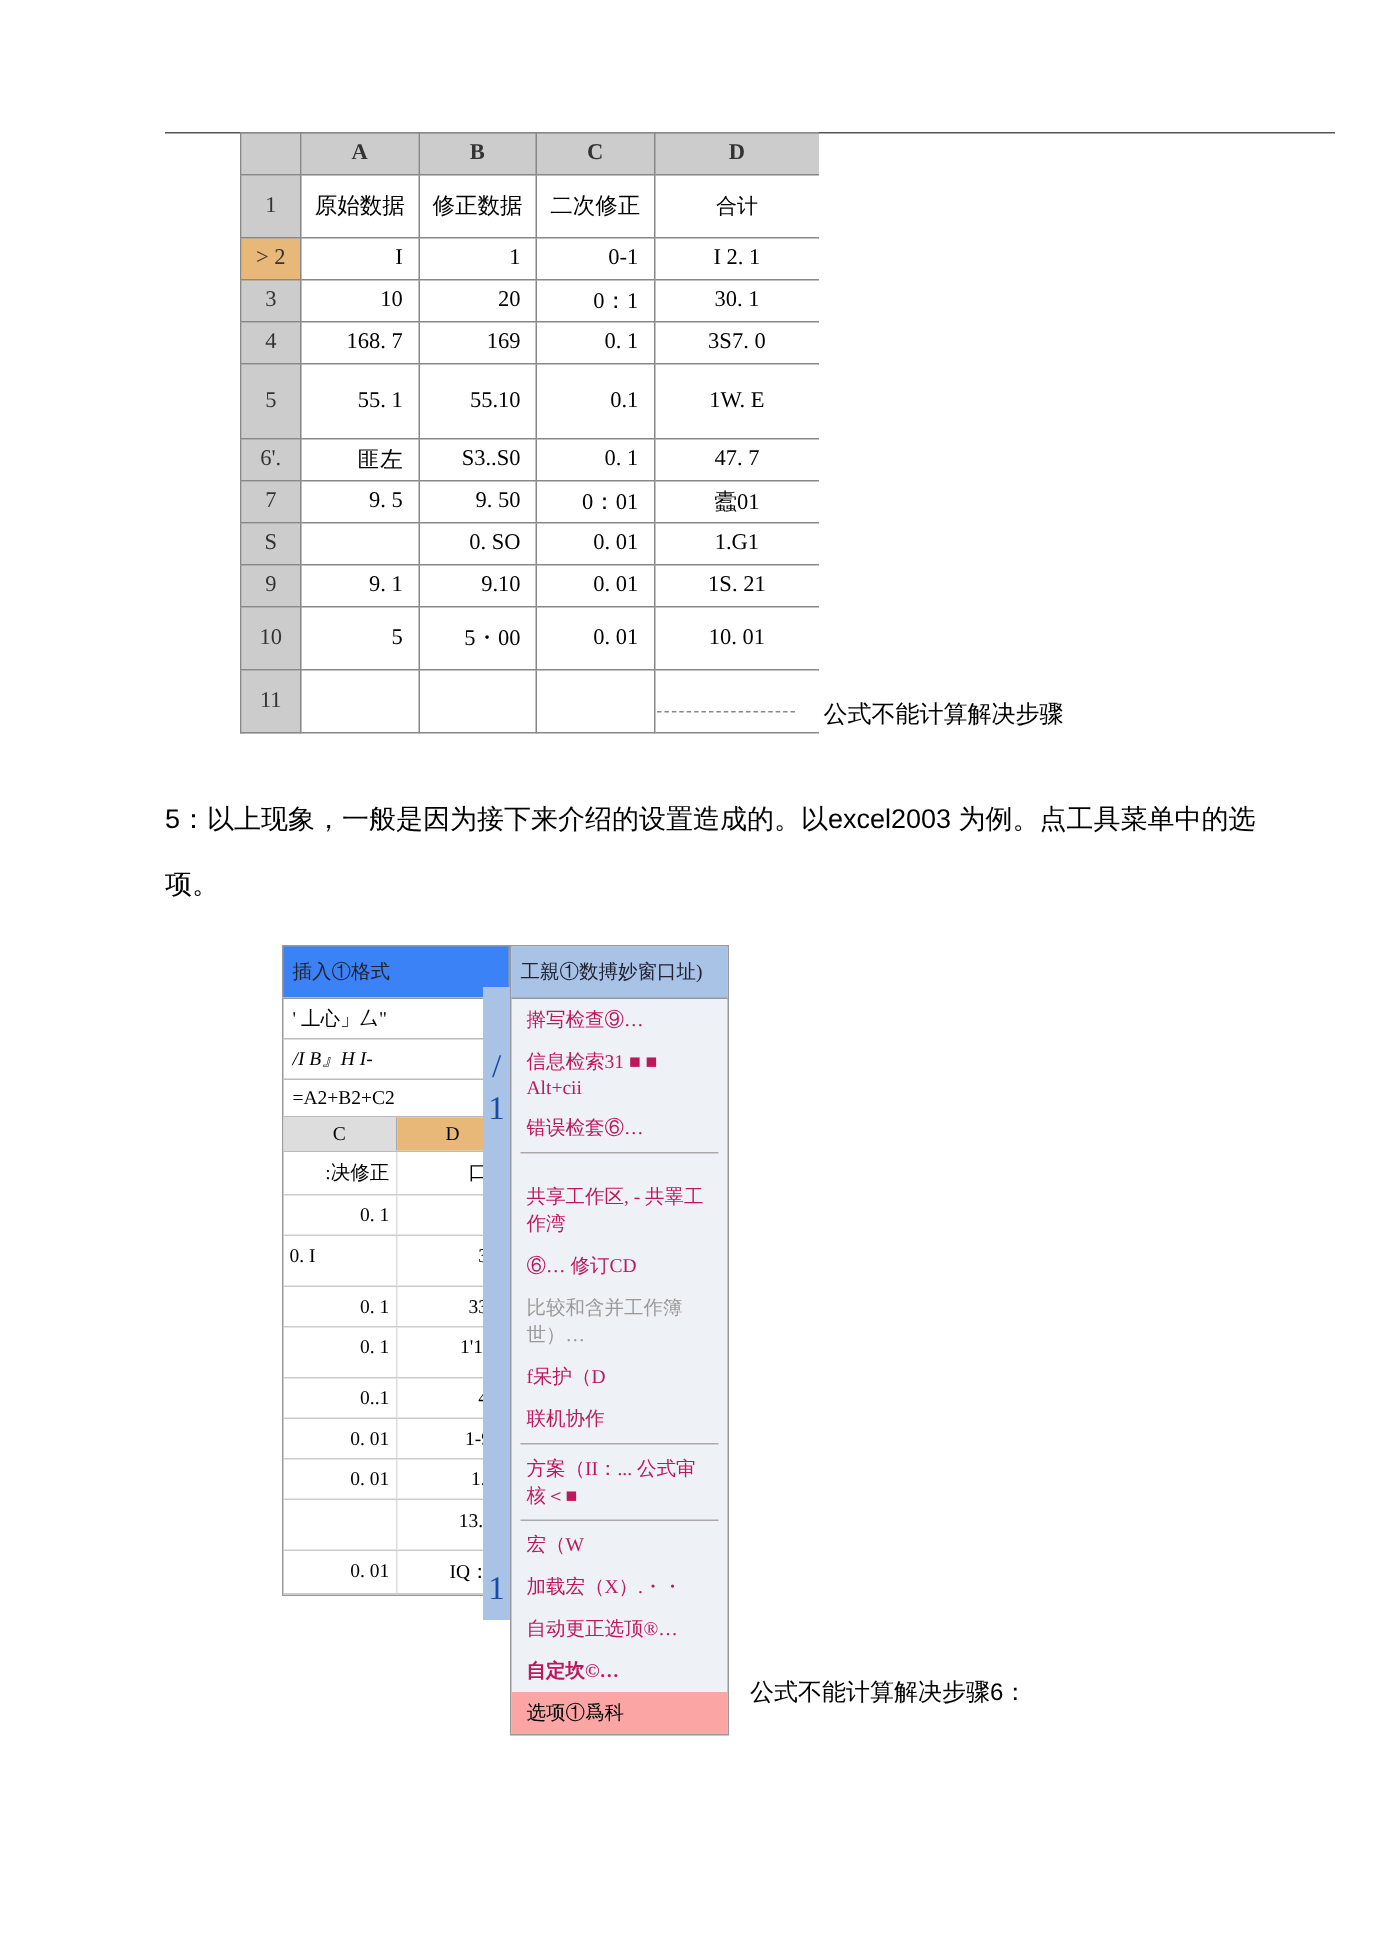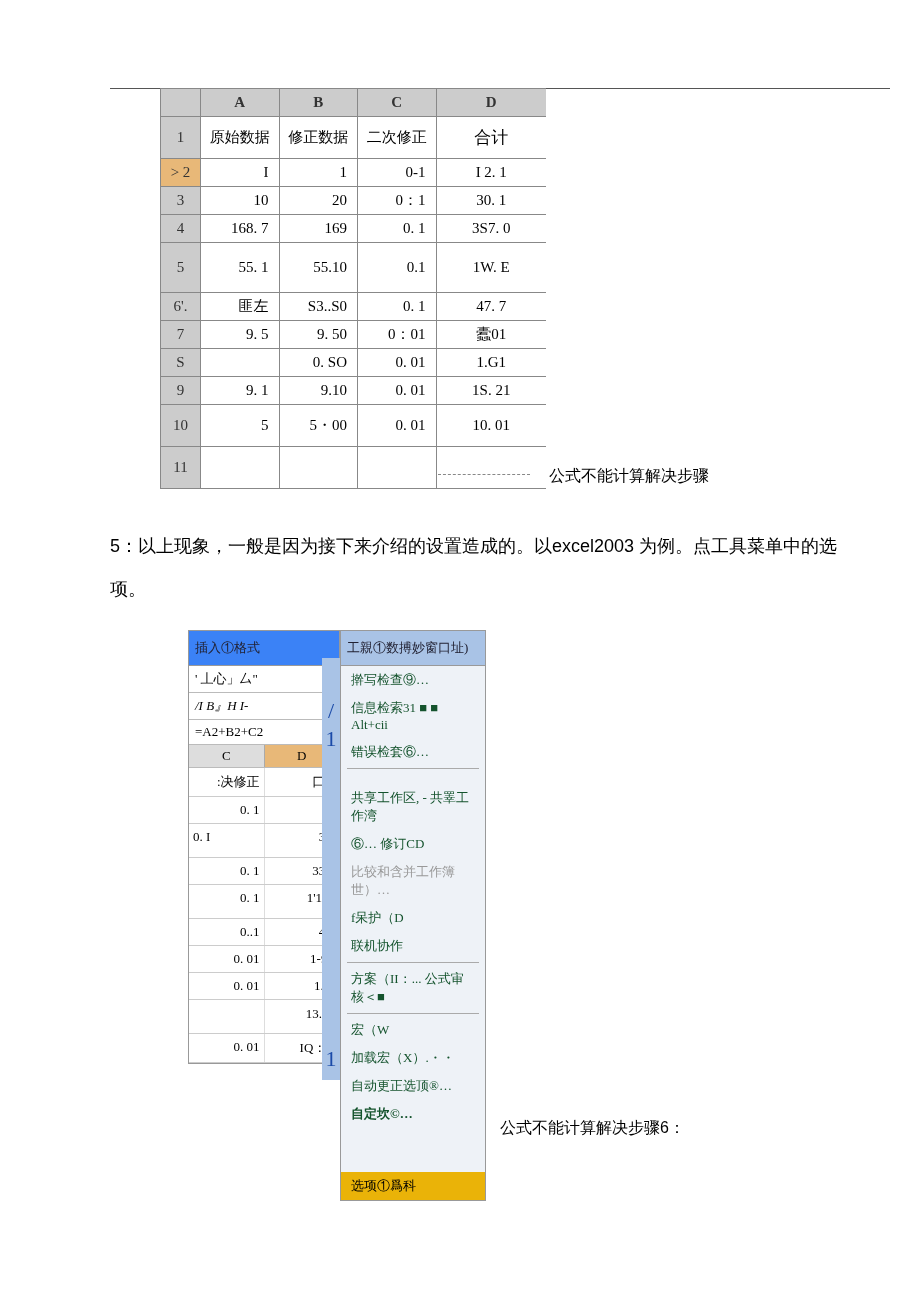--- a/index.html
+++ b/index.html
@@ -156,31 +156,30 @@
   }
   .menu-right-hdr {
     background: #a9c3e6;
     padding: 8px 6px;
     border-bottom: 1px solid #999;
     color: #223;
   }
   .menu-right .item {
     padding: 5px 10px;
     font-size: 13px;
-    color: #14532d;
+    color: #be185d;
   }
   .menu-right .item.gray { color: #999; }
   .menu-right .sep {
     border-top: 1px solid #aaa;
     margin: 2px 6px;
   }
   .menu-right .highlight {
-    background: #eab308;
+    background: #fca5a5;
     padding: 5px 10px;
-    margin-top: 44px;
   }
   .side-bar {
     position: absolute;
     left: 322px;
     top: 658px;
     width: 18px;
     height: 422px;
     background: #a9c3e6;
     z-index: 3;
   }
@@ -213,21 +212,21 @@
       <th class="colhead">A</th>
       <th class="colhead">B</th>
       <th class="colhead">C</th>
       <th class="colhead colD" style="width:110px;border-right:none">D</th>
     </tr>
     <tr class="tall">
       <td class="rowhead">1</td>
       <td class="hdr">原始数据</td>
       <td class="hdr">修正数据</td>
       <td class="hdr">二次修正</td>
-      <td class="hdr colD" style="font-size:17px">合计</td>
+      <td class="hdr colD" style="font-size:14px">合计</td>
     </tr>
     <tr>
       <td class="rowhead sel">&gt; 2</td>
       <td class="r">I</td>
       <td class="r">1</td>
       <td class="r">0-1</td>
       <td class="colD">I 2. 1</td>
     </tr>
     <tr>
       <td class="rowhead">3</td>

